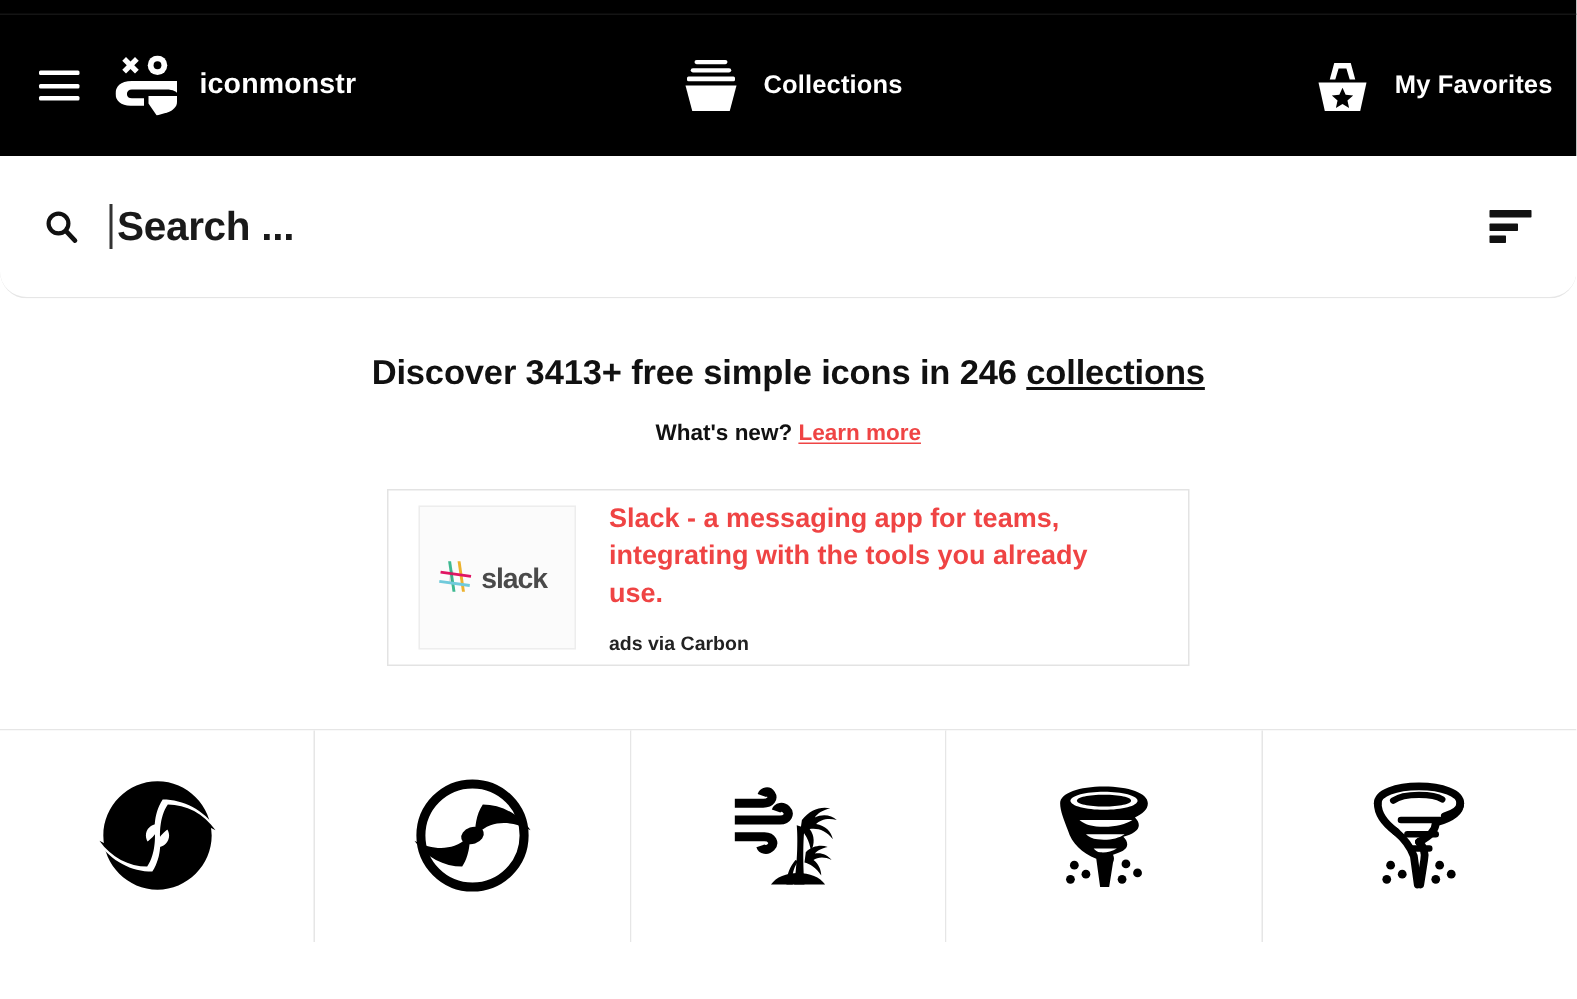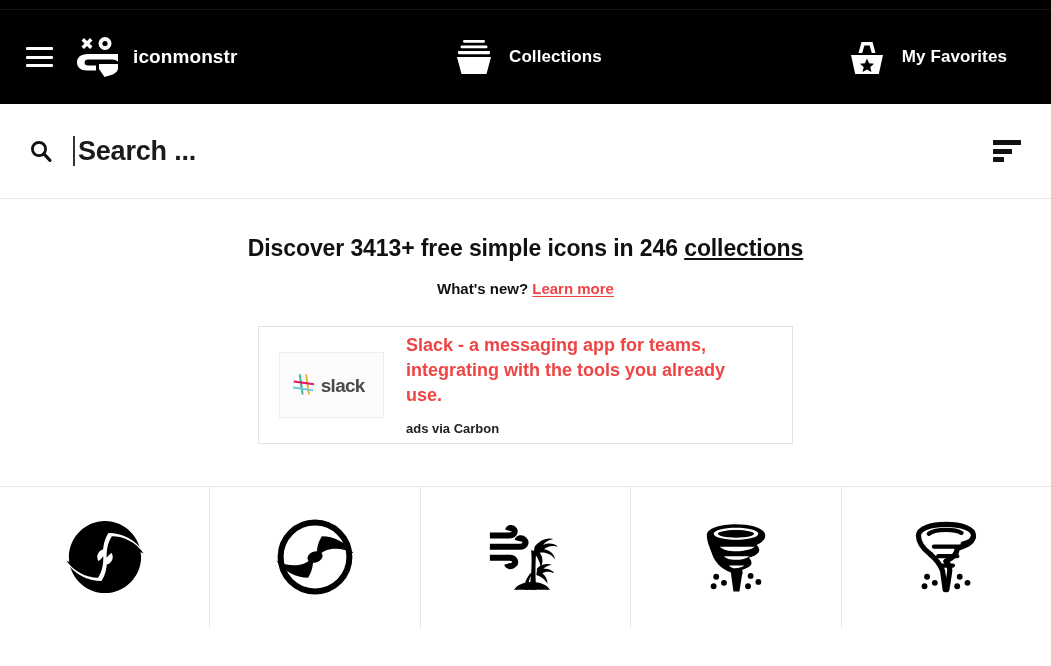--- a/index.html
+++ b/index.html
@@ -78,21 +78,21 @@
   .nav-center {
     position: absolute;
     left: 452px;
     display: flex;
     align-items: center;
     cursor: pointer;
     text-decoration: none;
   }
   .nav-right {
     position: absolute;
-    right: 44px;
+    right: 16px;
     display: flex;
     align-items: center;
     cursor: pointer;
     text-decoration: none;
   }
   .nav-icon {
     width: 44px;
     height: 40px;
     margin-right: 13px;
     flex: none;
@@ -107,20 +107,21 @@
   
   .searchbar {
     height: 95px;
     width: 100%;
     background: #ffffff;
     border-bottom: 1px solid #e6e6e6;
     display: flex;
     align-items: center;
     position: relative;
     padding: 0 26px;
+    border-radius: 18px;
   }
   .search-icon {
     width: 24px;
     height: 24px;
     flex: none;
     margin-right: 20px;
     margin-left: 3px;
     cursor: pointer;
   }
   .search-field {
@@ -211,21 +212,21 @@
     border: 1px solid #e3e3e3;
     background: #ffffff;
     display: flex;
     align-items: center;
     padding: 0 20px;
     cursor: pointer;
     text-decoration: none;
   }
   .ad-thumb {
     width: 105px;
-    height: 66px;
+    height: 96px;
     border: 1px solid #ededed;
     background: #fbfbfb;
     display: flex;
     align-items: center;
     justify-content: center;
     flex: none;
   }
   .slack-logo { width: 84px; height: 28px; }
   .ad-text {
     padding-left: 22px;

